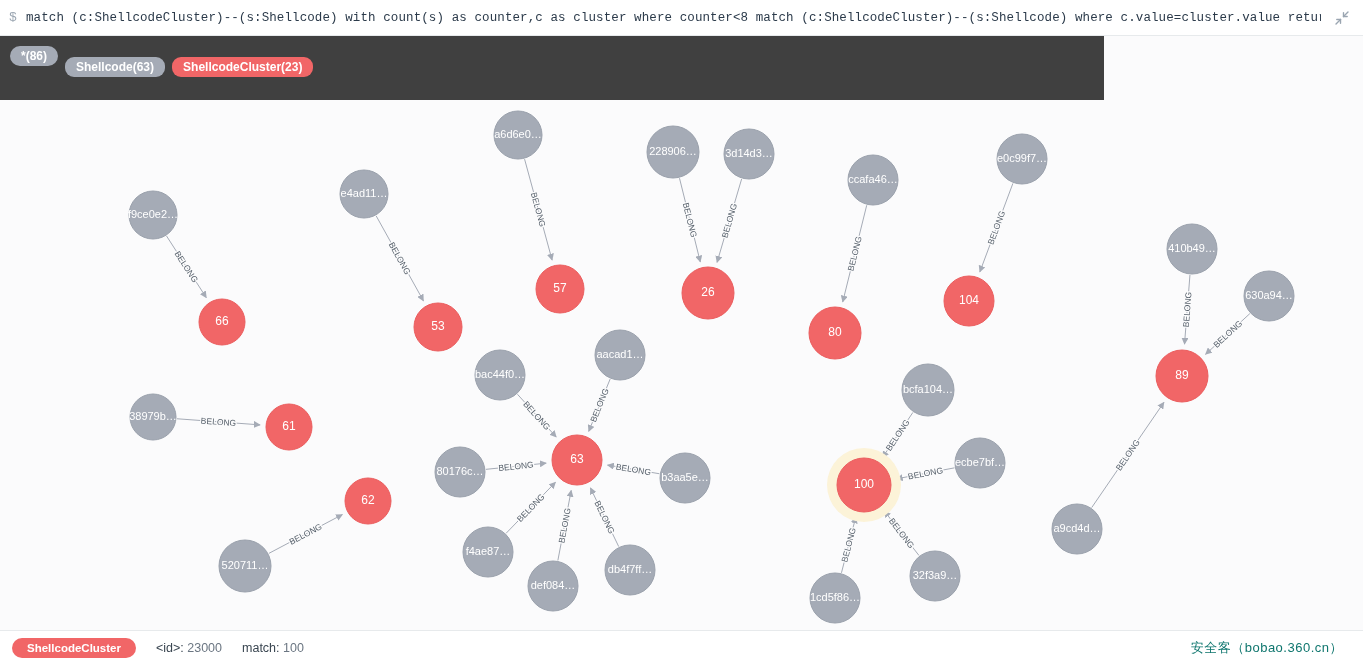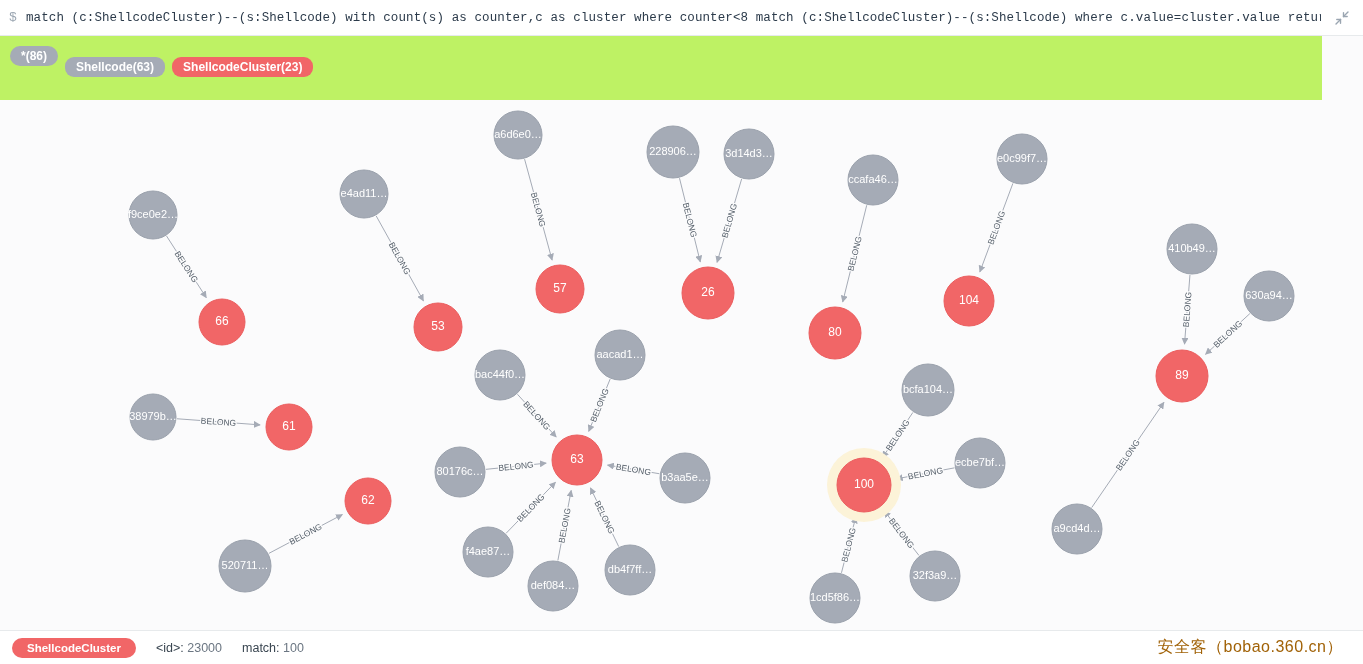--- a/index.html
+++ b/index.html
@@ -49,23 +49,23 @@
     display: flex;
     align-items: center;
     justify-content: center;
     cursor: pointer;
   }
 
   
   .legend-area {
     position: absolute;
     left: 0; top: 36px;
-    width: 1322px;
+    width: 1104px;
     height: 64px;
-    background: #bef264;
+    background: #404040;
     box-sizing: border-box;
     padding: 7px 10px 0 10px;
   }
   .legend-row {
     display: flex;
     align-items: center;
     gap: 7px;
     height: 26px;
     margin-bottom: 6px;
   }
@@ -170,22 +170,22 @@
     font-size: 12.5px;
     color: #6b7682;
     white-space: nowrap;
   }
   .status-prop b {
     color: #394550;
     font-weight: normal;
   }
   .watermark {
     margin-left: auto;
-    font-size: 16px;
-    color: #a16207;
+    font-size: 13px;
+    color: #0f766e;
     letter-spacing: 0.5px;
     white-space: nowrap;
     padding-right: 8px;
   }
 </style>
 </head>
 <body>
 
 <div id="app">
 

